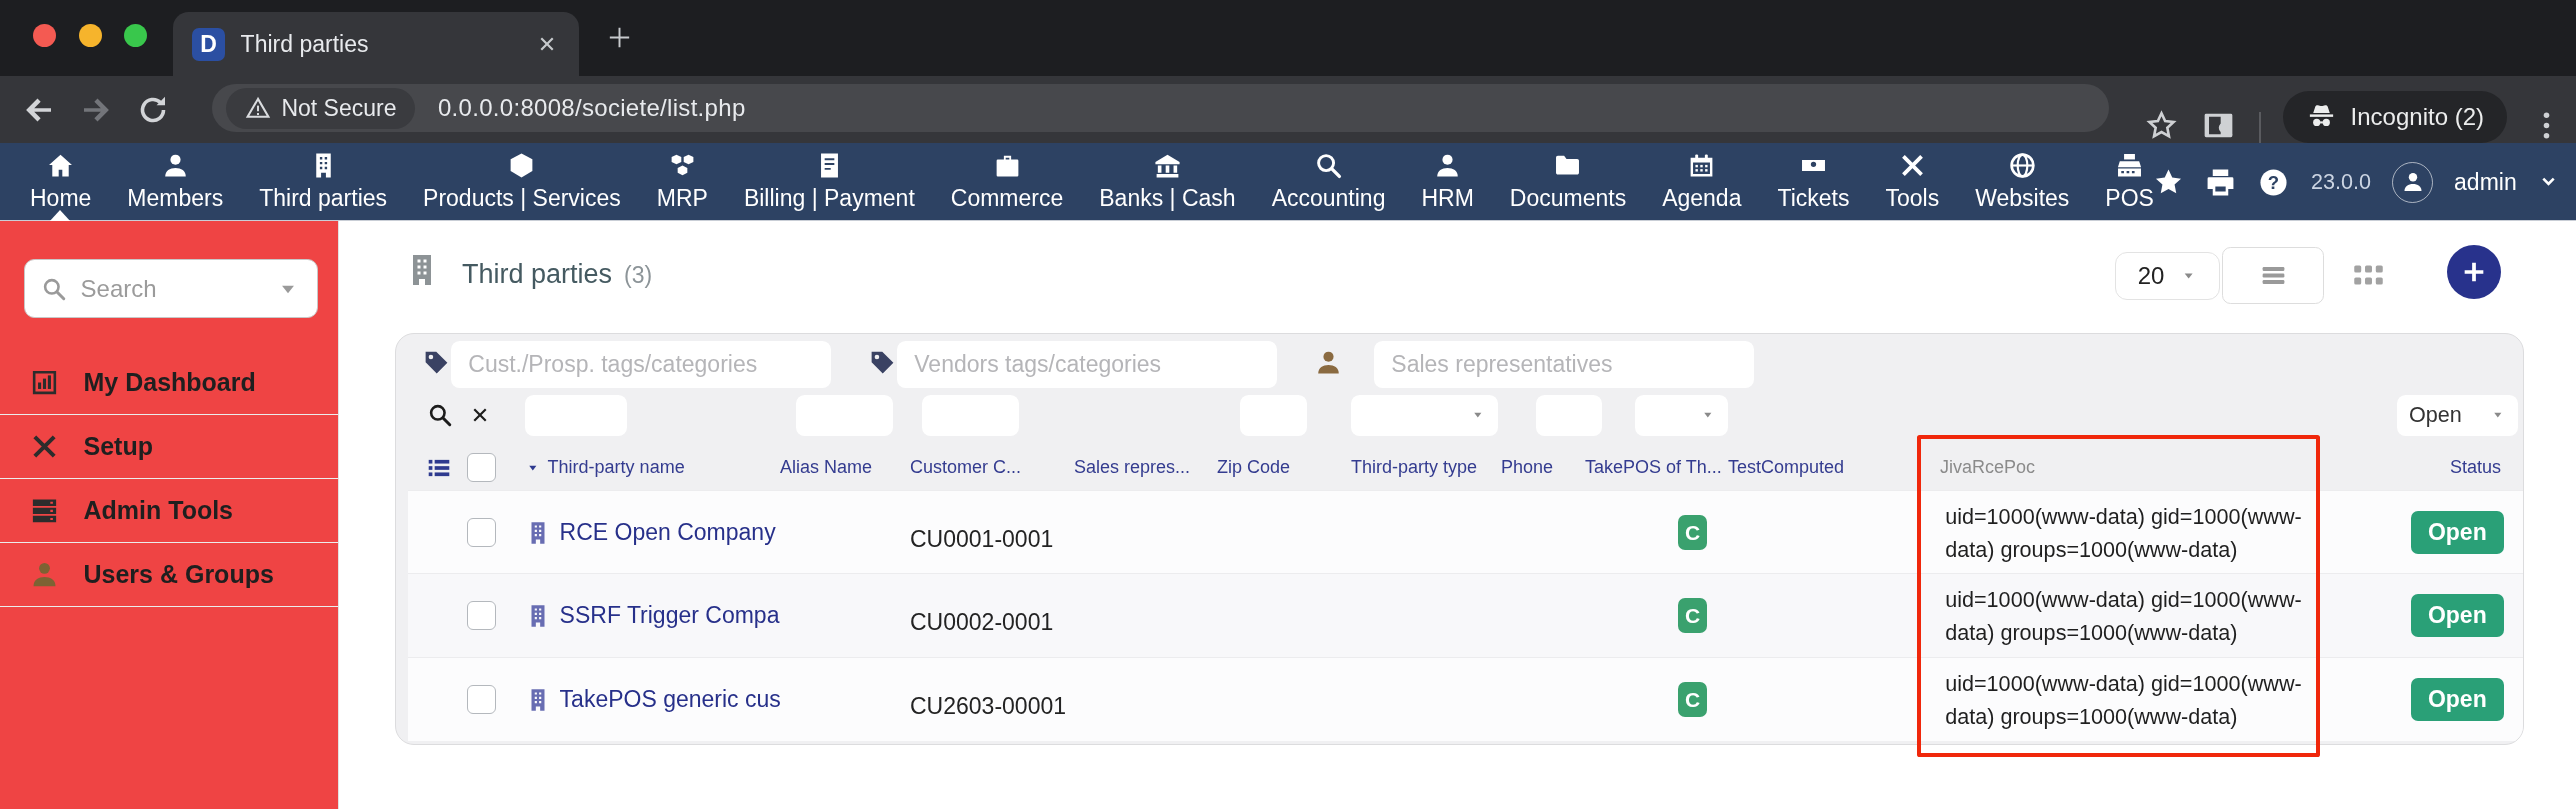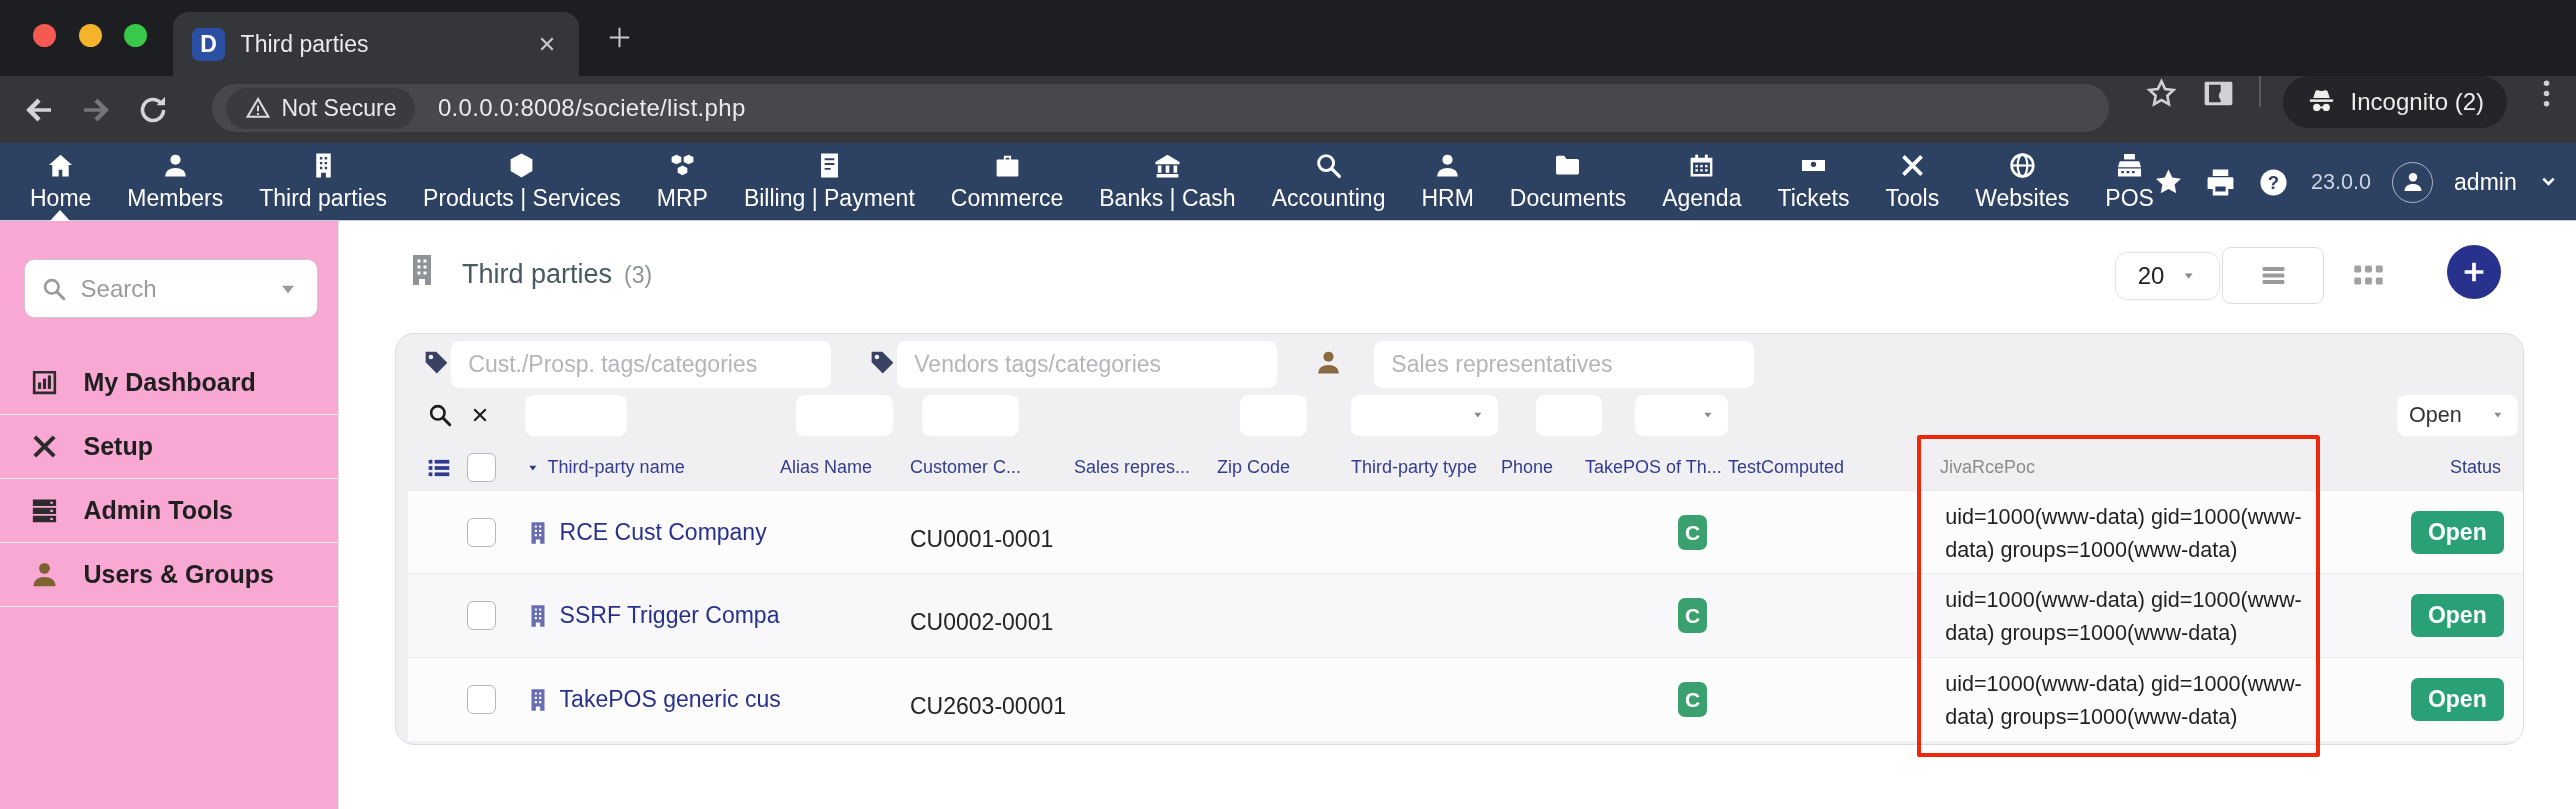--- a/index.html
+++ b/index.html
@@ -25,21 +25,21 @@
   .toolbar { position:absolute; left:0; top:76px; width:100%; height:67px; background:#35363a;
              display:flex; align-items:center; }
   .navbtn { width:36px; height:36px; color:#d2d4d7; margin-left:21px; }
   .navbtn.dim { color:#73757a; }
   .omnibox { position:absolute; left:212px; top:84px; width:1897px; height:48px; background:#47484c;
              border-radius:26px; display:flex; align-items:center; padding:0 14px; }
   .chip { display:flex; align-items:center; gap:10.4px; background:#3a3b3f; border-radius:21px;
           padding:0 19px; height:41px; color:#e8eaed; font-size:23px; }
   .chip .icon { width:26px; height:26px; color:#dadcdf; }
   .url { color:#e8eaed; font-size:24px; margin-left:22.5px; letter-spacing:0.3px; }
-  .tb-right { position:absolute; right:12px; top:76px; height:67px; display:flex; align-items:flex-start; gap:22.5px; }
+  .tb-right { position:absolute; right:12px; top:76px; height:67px; display:flex; align-items:flex-end; gap:22.5px; }
   .tb-ic { width:35px; height:35px; color:#cfd1d4; }
   .tb-sep { width:1.7px; height:31px; background:#5a5b5f; }
   .incog { display:flex; align-items:center; gap:14px; background:#242528; border-radius:29px;
            height:52px; padding:0 22.5px; color:#eceded; font-size:24px; }
   .incog .icon { width:31px; height:31px; color:#eceded; }
 
   
   .dolinav { position:absolute; left:0; top:143px; width:100%; height:78px; background:#2d4263;
              display:flex; align-items:center; border-bottom:1.7px solid #c9ced6; }
   .nav-items { display:flex; align-items:flex-start; padding-left:12px; }
@@ -53,21 +53,21 @@
   .nav-right .icon { color:#fff; }
   .nr-star { width:31px; height:31px; } .nr-print { width:31px; height:31px; } .nr-help { width:33px; height:33px; }
   .nr-ver { color:#ccd5e3; font-size:21.6px; }
   .avatar { width:41px; height:41px; border-radius:50%; border:1.7px solid rgba(255,255,255,.6);
             display:flex; align-items:center; justify-content:center; color:#fff; }
   .avatar .icon { width:24px; height:24px; }
   .nr-user { color:#fff; font-size:23px; }
   .nr-chev { width:21px; height:21px; }
 
   
-  .sidebar { position:absolute; left:0; top:221px; width:339px; height:588px; background:#f9a8d4;
+  .sidebar { position:absolute; left:0; top:221px; width:339px; height:588px; background:#ef4444;
              border-right:1.7px solid #e1e1e1; }
   .sb-search { position:absolute; left:24px; top:38px; width:294px; height:59px; background:#fff;
                border:1.7px solid #c8c8c8; border-radius:10.4px; display:flex; align-items:center; padding:0 15.6px; gap:14px; }
   .sb-search .icon { width:26px; height:26px; color:#9a9a9a; }
   .sb-search input { border:none; outline:none; flex:1; font-size:24px; color:#333; width:86px;
                      font-family:inherit; background:transparent; }
   .sb-search input::placeholder { color:#9b9b9b; }
   .sb-caret { width:19px; height:19px; color:#8a8a8a; }
   .sb-menu { position:absolute; left:0; top:130px; width:100%; }
   .sb-item { display:flex; align-items:center; gap:22.5px; height:64px; padding-left:28px;
@@ -666,21 +666,21 @@
             <span class="spacer"></span>
             <span class="cbx"></span>
           </div>
         <div class="cell">
             <a class="tp-link" href="#">
               <span class="icon b-ic">
                 <svg viewBox="0 0 24 24" fill="currentColor" xmlns="http://www.w3.org/2000/svg">
                   <path fill-rule="evenodd" d="M6 2h12v20H6zm3 3h2v2H9zm4 0h2v2h-2zM9 9h2v2H9zm4 0h2v2h-2zM9 13h2v2H9zm4 0h2v2h-2zm-3 5h4v4h-4z"></path>
                 </svg>
               </span>
-              <span>RCE Cust Company</span>
+              <span>RCE Open Company</span>
             </a>
           </div>
         <div class="cell"></div>
         <div class="cell">
             <span class="code">CU0001-0001</span>
           </div>
         <div class="cell"></div>
           <div class="cell"></div>
           <div class="cell"></div>
           <div class="cell"></div>

